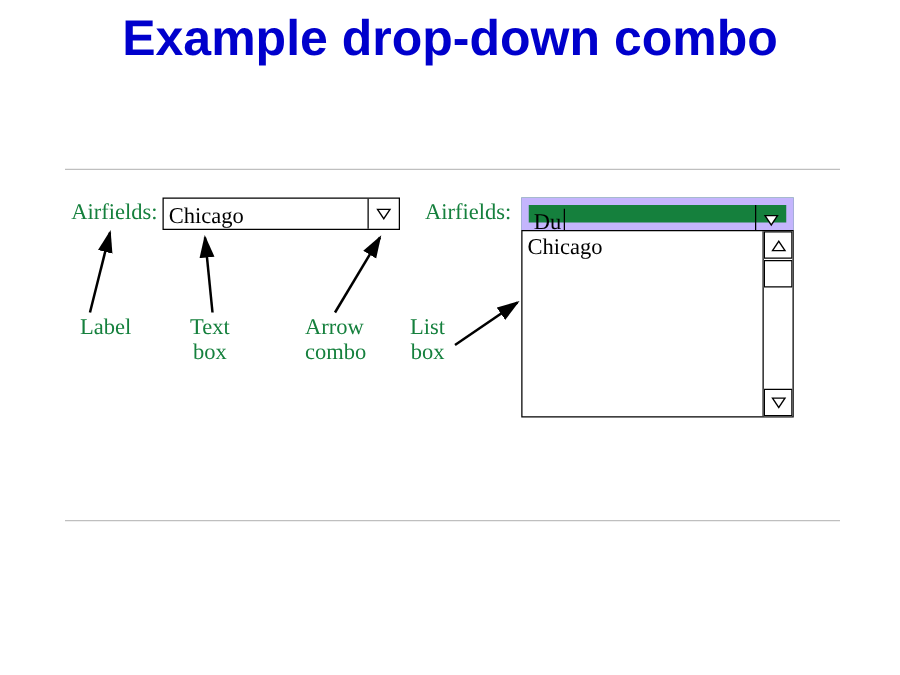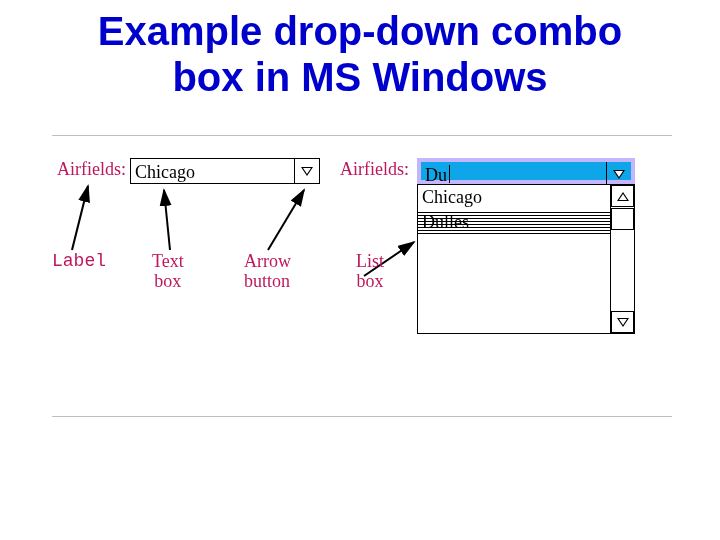--- a/index.html
+++ b/index.html
@@ -28,21 +28,21 @@
     left: 52px;
     top: 135px;
     width: 620px;
     height: 280px;
     border-top: 1px solid #bfbfbf;
     border-bottom: 1px solid #bfbfbf;
   }
   .lbl {
     position: absolute;
     font-size: 18px;
-    color: #be185d;
+    color: #15803d;
     line-height: 1.1;
   }
   
   .left-label { top: 24px; left: 5px; }
   .combo-box {
     position: absolute;
     top: 22px; left: 78px;
     width: 190px; height: 26px;
     border: 1px solid #000;
     box-sizing: border-box;
@@ -85,32 +85,32 @@
   .tri.hollow-up::after{
     content:"";
     position:absolute;
     bottom:-8px; left:-4px;
     width:0;height:0;
     border-left:4px solid transparent;
     border-right:4px solid transparent;
     border-bottom:6px solid #fff;
   }
   
-  .c-label { top: 116px; left: 0px; font-family: Liberation Mono, monospace; }
+  .c-label { top: 116px; left: 12px; }
   .c-text  { top: 116px; left: 100px; text-align: center; }
   .c-arrow { top: 116px; left: 192px; text-align: left; }
   
   .right-label { top: 24px; left: 288px; }
   .combo-open {
     position: absolute;
     top: 22px; left: 365px;
     width: 218px; height: 26px;
-    border: 4px solid #c4b5fd;
-    box-sizing: border-box;
-    background: #0ea5e9;
+    border: 6px solid #c4b5fd;
+    box-sizing: border-box;
+    background: #15803d;
   }
   .caret {
     position: absolute;
     top: 3px; left: 28px;
     width: 1px; height: 18px;
     background: #000;
   }
   .combo-open .combo-arrowcell { width: 24px; height: 24px; }
   .listbox {
     position: absolute;
@@ -155,30 +155,29 @@
   .scroll-btn.top { top: 0; }
   .scroll-btn.bot { bottom: 0; }
   .thumb {
     position: absolute;
     left: 0; top: 23px;
     width: 23px; height: 22px;
     border: 1px solid #000;
     box-sizing: border-box;
     background: #fff;
   }
-  .c-list { top: 116px; left: 304px; text-align: center; }
+  .c-list { top: 116px; left: 276px; text-align: center; }
   
   svg.arrow { position: absolute; overflow: visible; }
 </style>
 </head>
 <body>
 
 <div class="title">
   <span>Example drop-down combo</span><br>
-  <span>box in MS Windows</span>
 </div>
 
 <div class="diagram">
 
   <div class="lbl left-label">Airfields:</div>
 
   <div class="combo-box">
     <span class="combo-text">Chicago</span>
     <div class="combo-arrowcell">
       <span class="tri hollow-down"></span>
@@ -200,37 +199,36 @@
     <line x1="8" y1="64" x2="44" y2="4" stroke="#000" stroke-width="2" marker-end="url(#ah1)"></line>
   </svg>
 
   <div class="lbl c-label">Label</div>
   <div class="lbl c-text">
     <span>Text</span><br>
     <span>box</span>
   </div>
   <div class="lbl c-arrow">
     <span>Arrow</span><br>
-    <span>button</span>
+    <span>combo</span>
   </div>
 
   <div class="lbl right-label">Airfields:</div>
 
   <div class="combo-open">
     <span class="combo-text">Du</span>
     <span class="caret"></span>
     <div class="combo-arrowcell">
       <span class="tri hollow-down"></span>
     </div>
   </div>
 
   <div class="listbox">
     <div class="list-items" id="list-items">
         <div>Chicago</div>
-        <div class="sel">Dulles</div>
       </div>
     <div class="scrollbar">
       <div class="scroll-btn top">
         <span class="tri hollow-up"></span>
       </div>
       <div class="thumb"></div>
       <div class="scroll-btn bot">
         <span class="tri hollow-down"></span>
       </div>
     </div>

